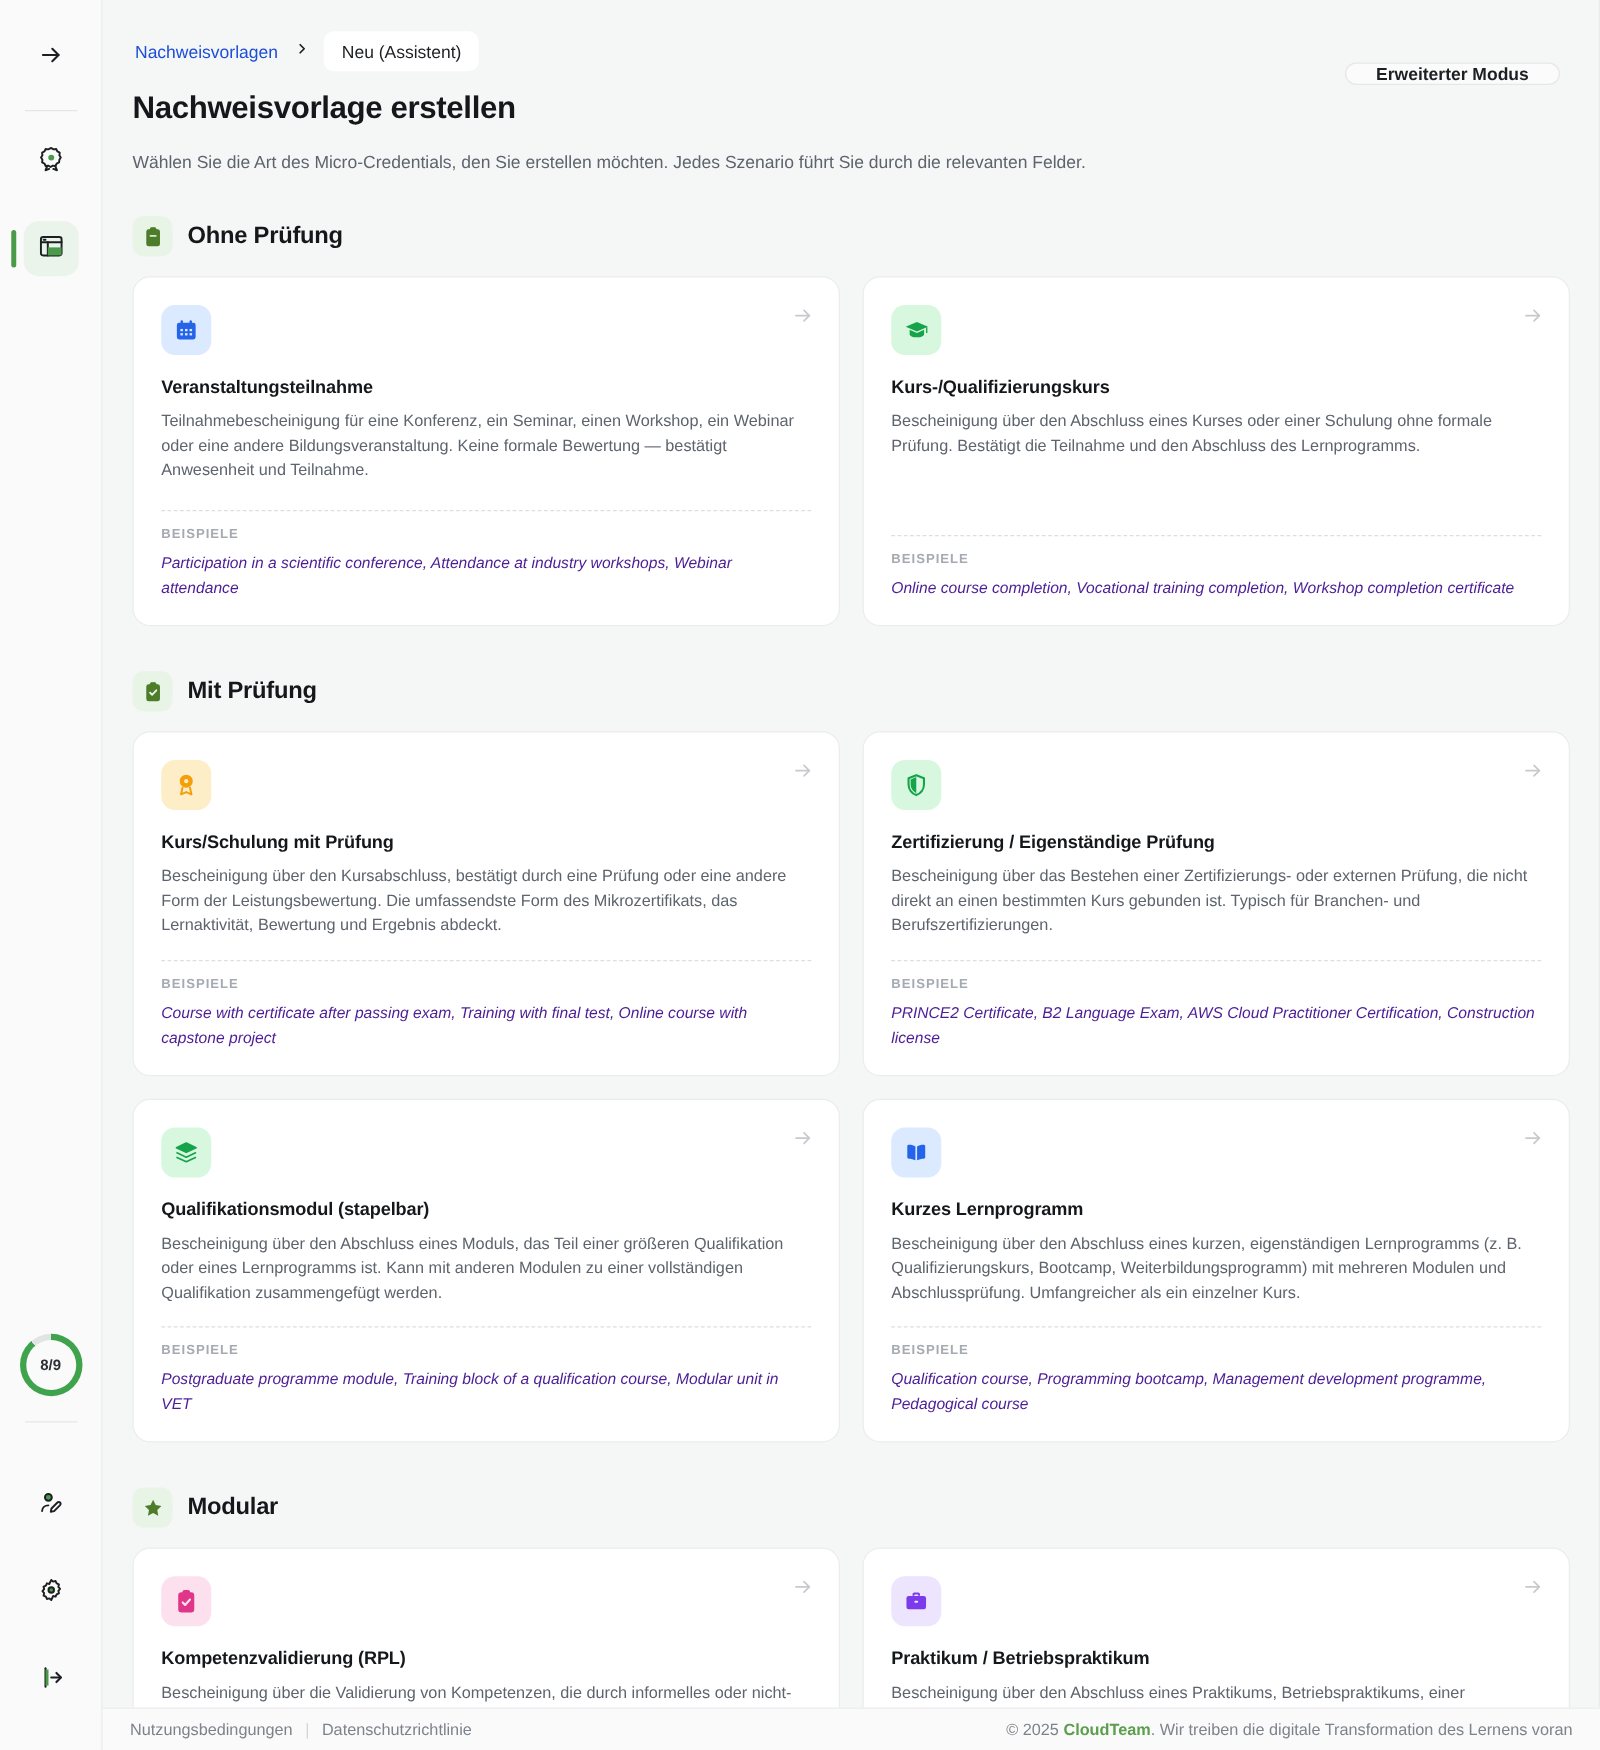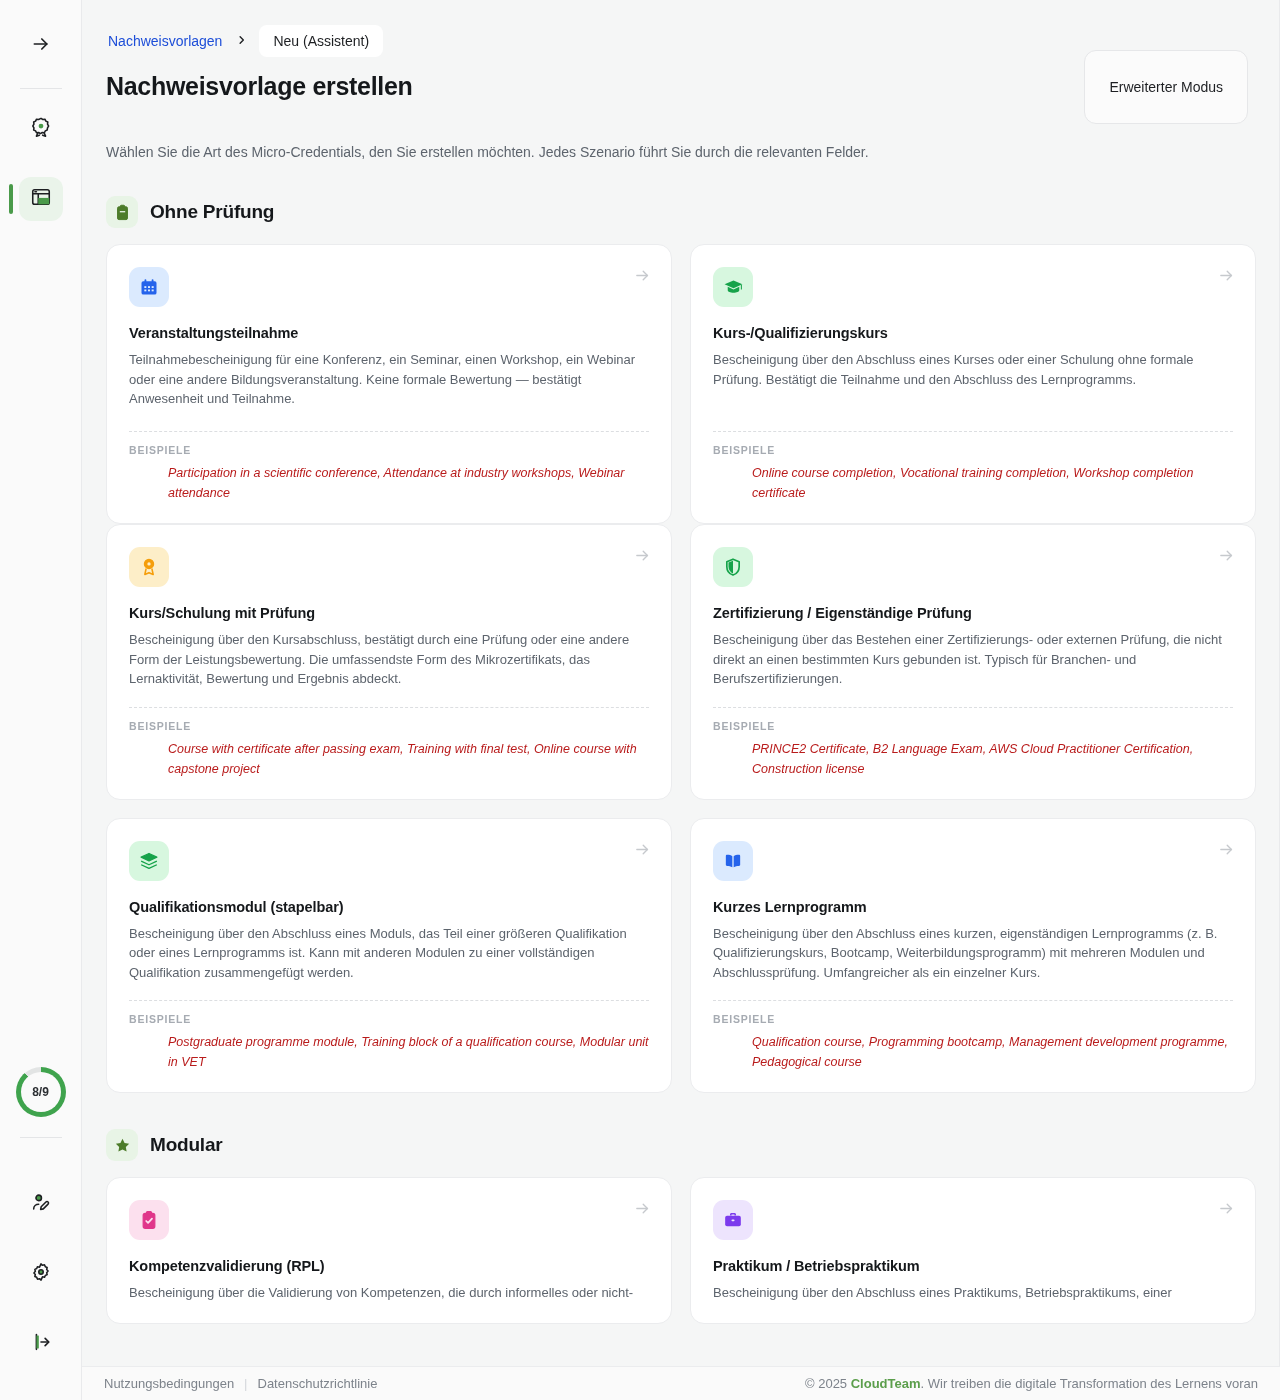--- a/index.html
+++ b/index.html
@@ -69,21 +69,21 @@
     border-radius: 8px; padding: 8px 14px;
   }
 
   .title-row {
     display: flex; align-items: flex-start; justify-content: space-between;
     margin-top: 16px;
   }
   .page-title { font-size: 25px; font-weight: 700; color: #15181b; letter-spacing: -0.3px; }
   .adv-btn {
     background: #fbfbfb; border: 1px solid #e6e7e9; border-radius: 12px;
-    padding: 28px 24px; font-size: 14px; font-weight: 400; color: #1d1f22;
+    padding: 0 24px; font-size: 14px; font-weight: 700; color: #1d1f22;
     cursor: pointer; margin-top: -22px; margin-right: 8px;
   }
   .subtitle { font-size: 14px; color: #5d646d; margin-top: 20px; }
 
   
   .section-head { display: flex; align-items: center; gap: 12px; margin: 36px 0 16px; }
   .sec-ico {
     width: 32px; height: 32px; border-radius: 9px; background: #e8f4e6;
     display: flex; align-items: center; justify-content: center;
   }
@@ -104,21 +104,21 @@
   .card-ico {
     width: 40px; height: 40px; border-radius: 11px;
     display: flex; align-items: center; justify-content: center;
     margin-bottom: 18px;
   }
   .card-title { font-size: 14.5px; font-weight: 700; color: #15181b; margin-bottom: 9px; letter-spacing: -0.1px; }
   .card-desc { font-size: 13px; line-height: 19.5px; color: #5d646d; }
   .card-body { flex: 1 1 auto; }
   .card-sep { border-top: 1px dashed #dcdee1; margin: 18px 0 12px; }
   .ex-label { font-size: 10.5px; font-weight: 700; letter-spacing: 0.8px; color: #a6abb2; margin-bottom: 7px; }
-  .ex-text { font-size: 12.5px; line-height: 20px; color: #b91c1c; font-style: italic; margin-left: 39px; }
+  .ex-text { font-size: 12.5px; line-height: 20px; color: #4c1d95; font-style: italic; }
 
   .card.tall-a { min-height: 280px; }
   .card.tall-b { min-height: 272px; }
 
   
   .footer {
     position: absolute; left: 0; right: 0; bottom: 0; height: 34px;
     background: #fafafa; border-top: 1px solid #ebecee;
     display: flex; align-items: center; justify-content: space-between;
     padding: 0 22px; font-size: 13px; color: #7d838b;
@@ -292,20 +292,30 @@
         <div class="card-body">
           <div class="card-title">Kurs-/Qualifizierungskurs</div>
           <div class="card-desc">Bescheinigung über den Abschluss eines Kurses oder einer Schulung ohne formale Prüfung. Bestätigt die Teilnahme und den Abschluss des Lernprogramms.</div>
         </div>
         <div class="card-sep"></div>
         <div class="ex-label">BEISPIELE</div>
         <div class="ex-text">Online course completion, Vocational training completion, Workshop completion certificate</div>
       </div>
     </div>
 
+    <div class="section-head">
+      <span class="sec-ico">
+        <svg width="17" height="17" viewBox="0 0 24 24" fill="#4d7c2a" stroke="#4d7c2a" stroke-width="1.4" stroke-linejoin="round">
+          <rect x="5" y="4" width="14" height="18" rx="2"></rect>
+          <rect x="9" y="1.8" width="6" height="4" rx="1.2"></rect>
+          <polyline points="8.6 13 10.9 15.3 15.6 10.2" fill="none" stroke="#e8f4e6" stroke-width="2.1" stroke-linecap="round"></polyline>
+        </svg>
+      </span>
+      <h2 class="sec-title">Mit Prüfung</h2>
+    </div>
 
     <div class="grid">
 
       <div class="card tall-b">
         <span class="card-arrow">
           <svg width="17" height="17" viewBox="0 0 24 24" fill="none" stroke="currentColor" stroke-width="1.9" stroke-linecap="round" stroke-linejoin="round">
               <line x1="4" y1="12" x2="19" y2="12"></line>
               <polyline points="13 6 19 12 13 18"></polyline>
             </svg>
         </span>

